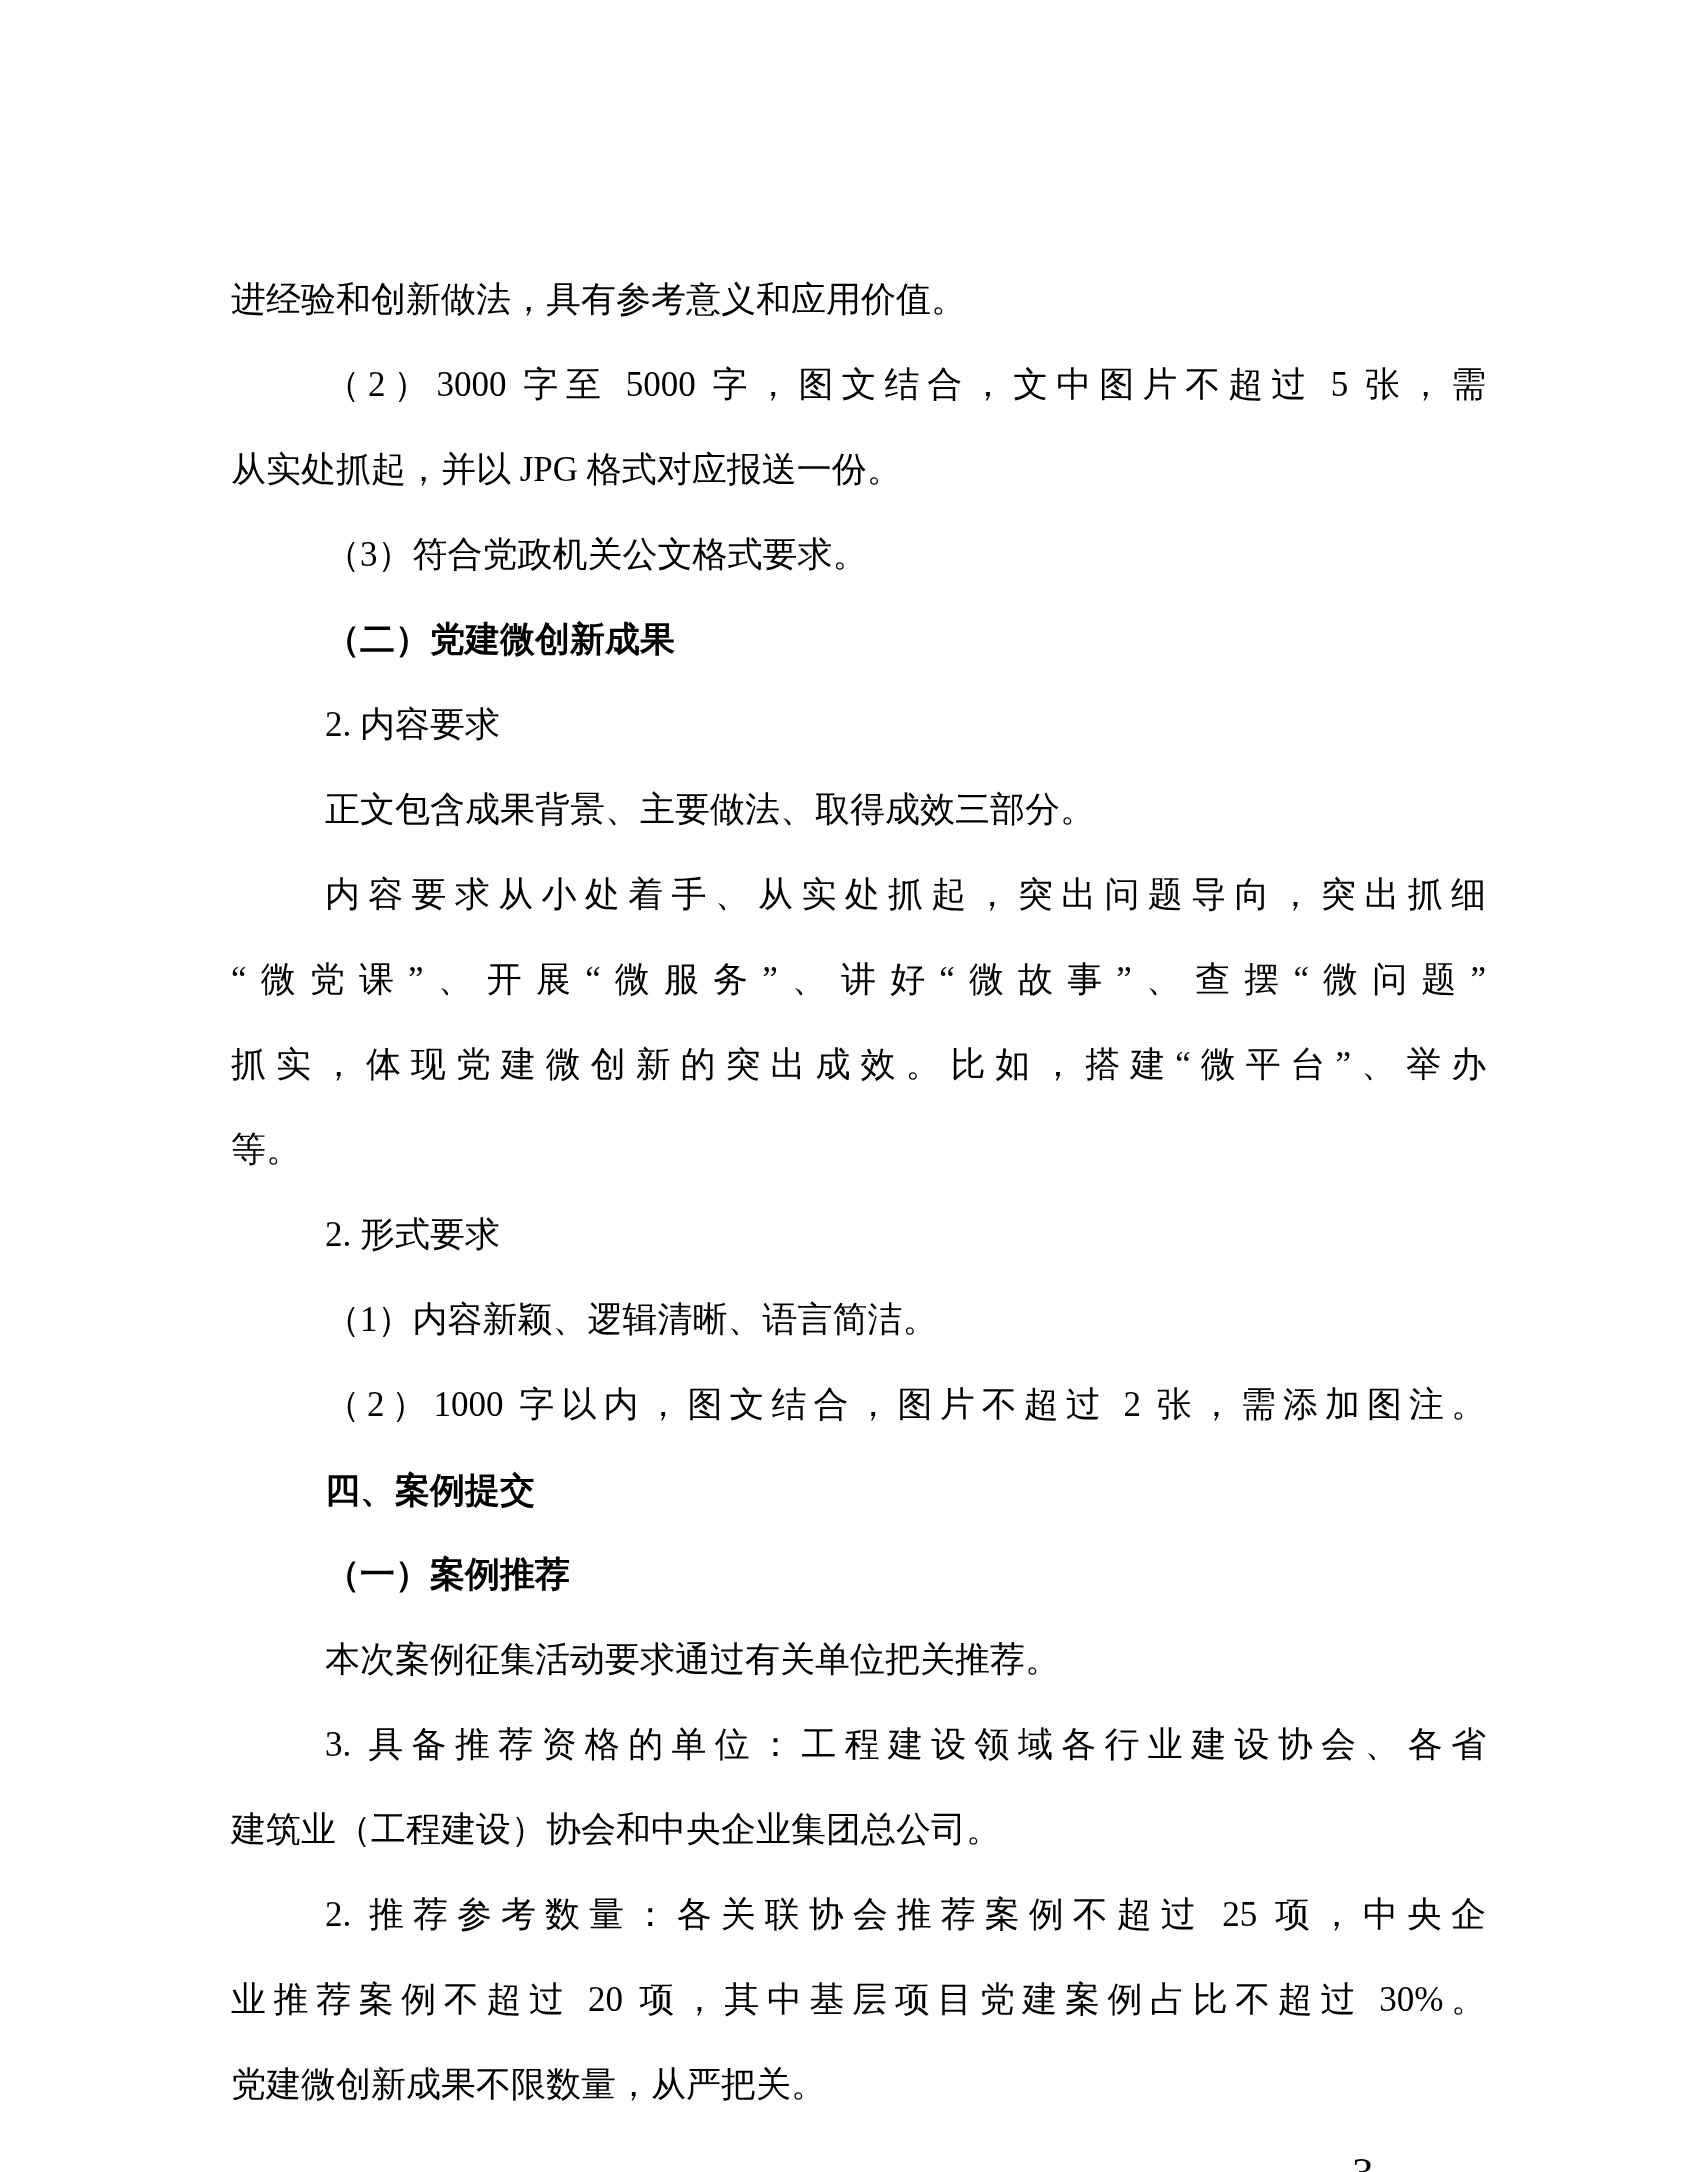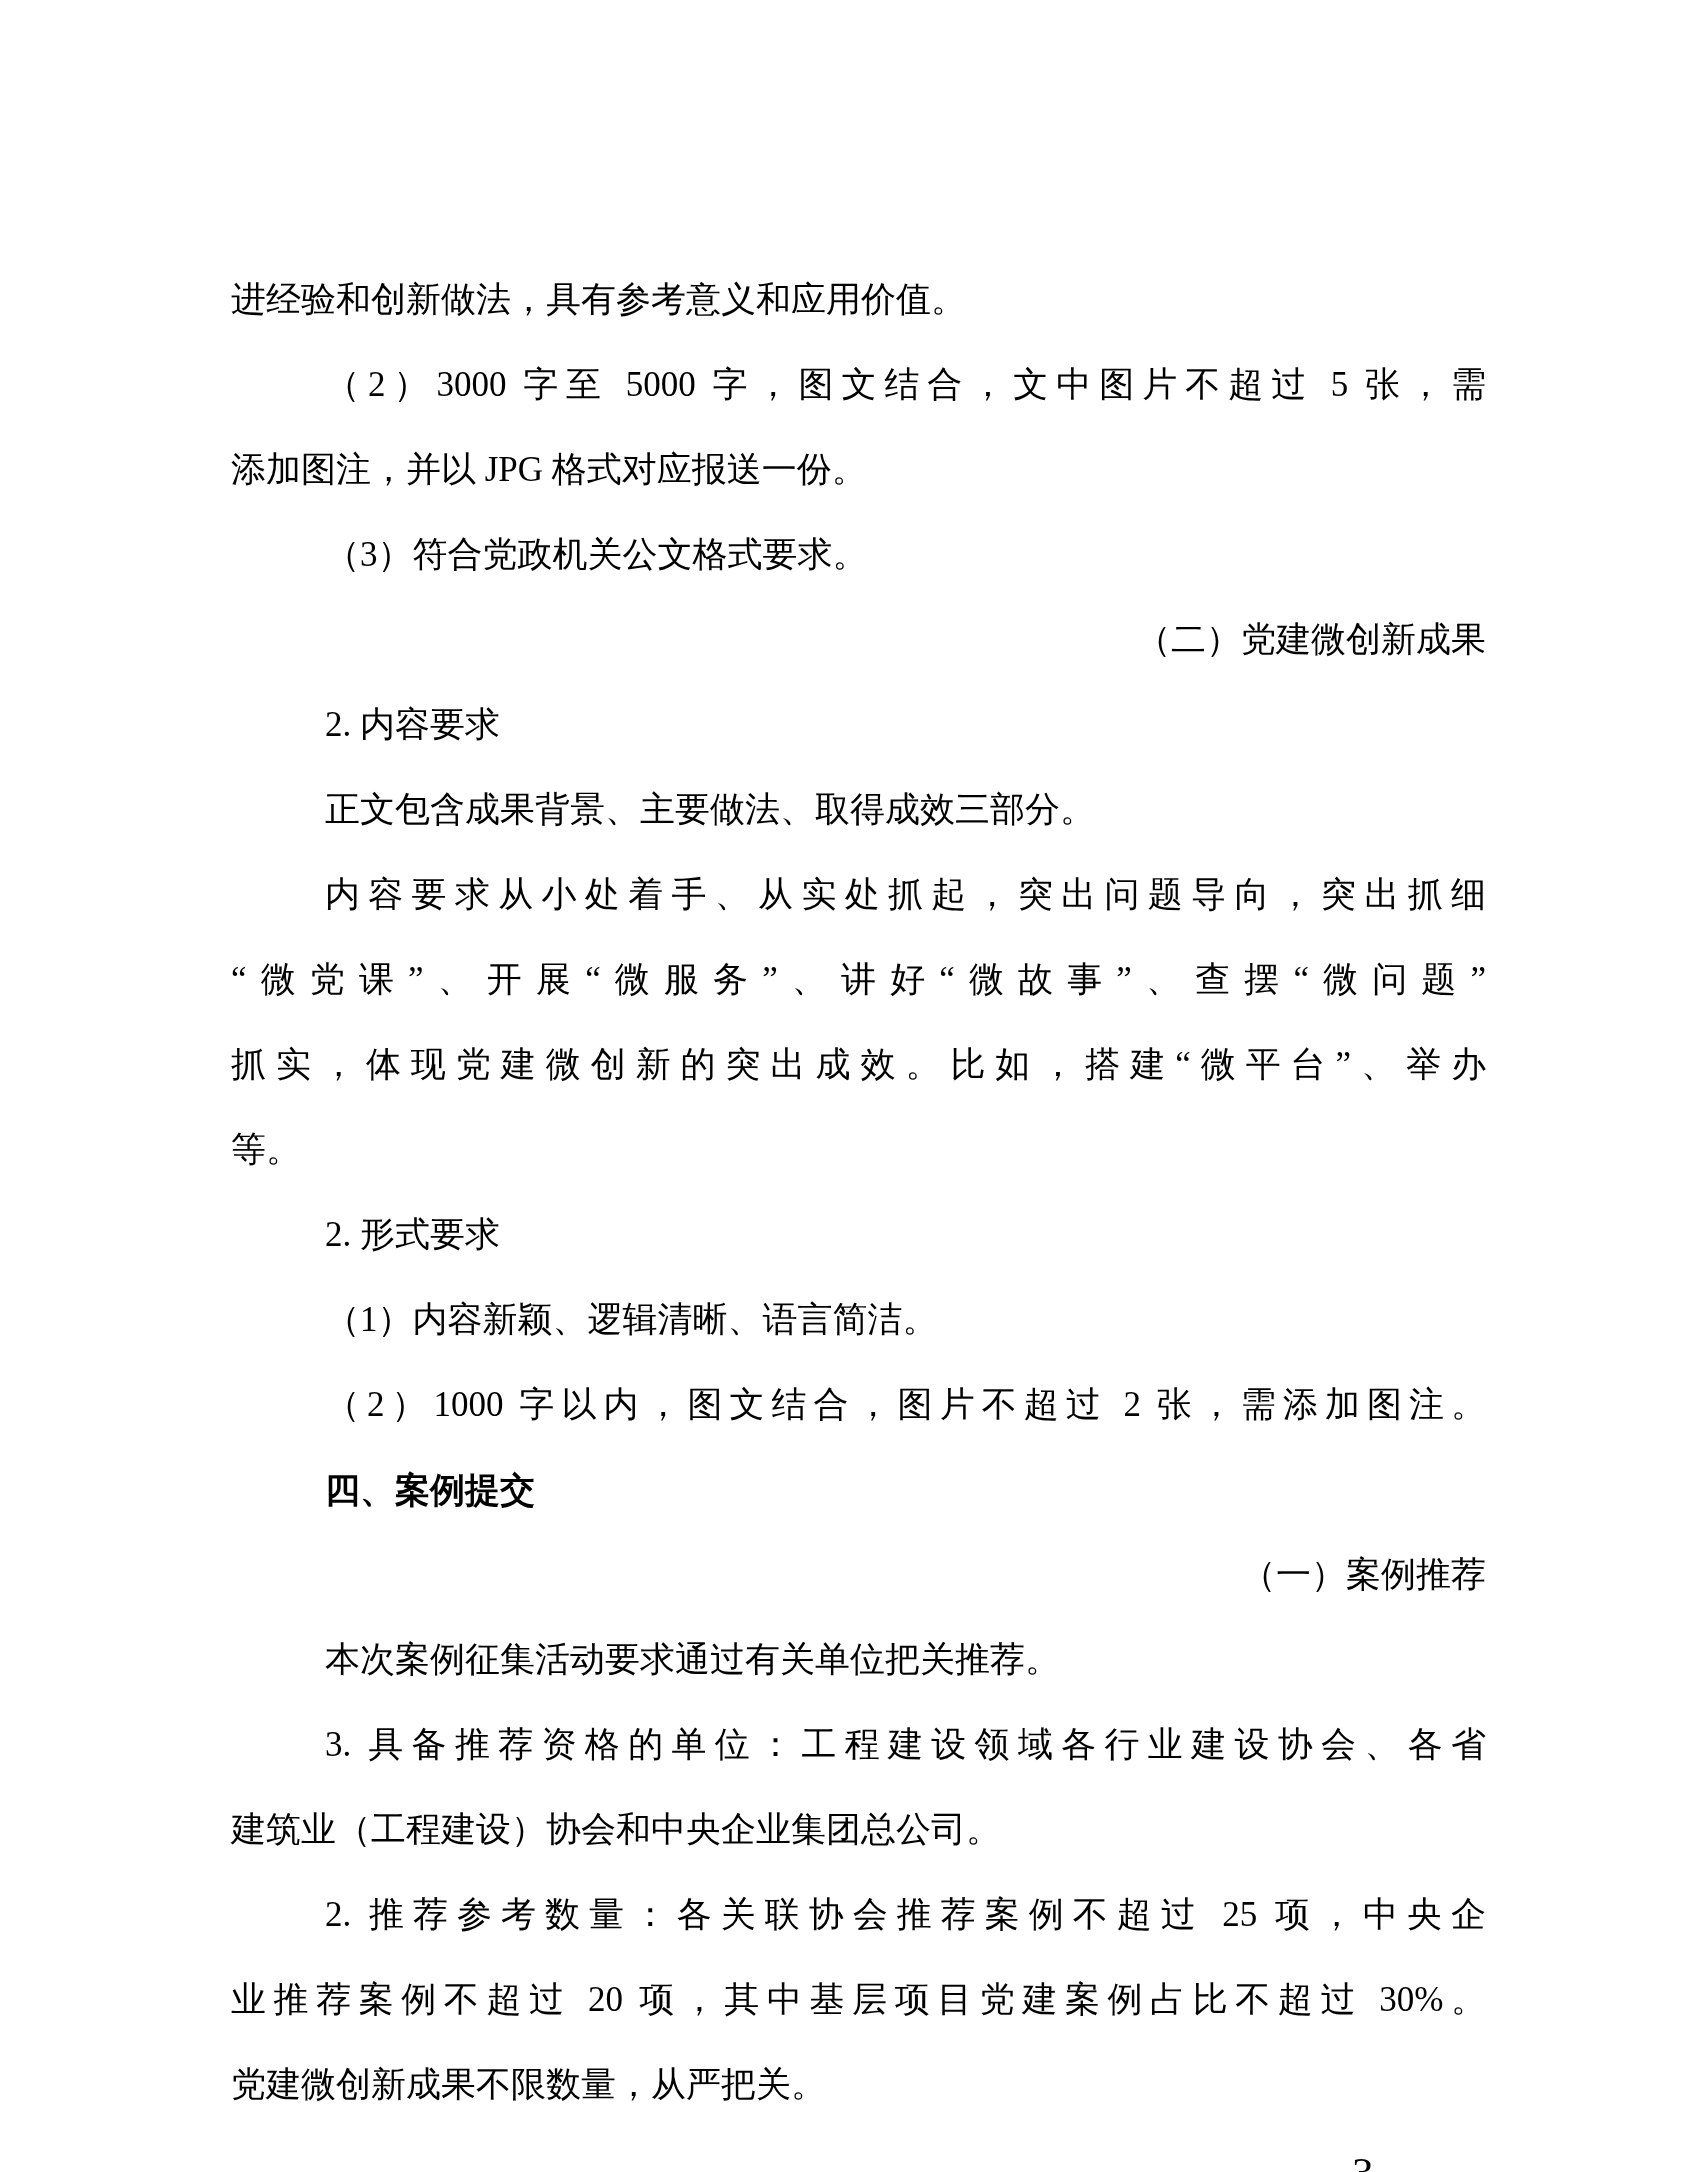--- a/index.html
+++ b/index.html
@@ -41,42 +41,41 @@
   
   .indent { text-indent: 94px; }
   
   .hei {
     font-family: "Liberation Sans", "DejaVu Sans", sans-serif;
     font-weight: bold;
   }
   
   .kai {
     font-family: "Liberation Serif", "DejaVu Serif", serif;
-    font-weight: 400;
-    text-align: right;
+    font-weight: 700;
   }
   .footer {
     position: absolute;
     top: 2147px;
     right: 268px;
     font-size: 43px;
     line-height: 52px;
     letter-spacing: 2.6px;
     white-space: nowrap;
   }
 </style>
 </head>
 <body>
 
 <div class="page">
 
   <div class="doc">
     <div class="line">进经验和创新做法，具有参考意义和应用价值。</div>
     <div class="line indent j">（2）3000 字至 5000 字，图文结合，文中图片不超过 5 张，需</div>
-    <div class="line">添加图注，并以 JPG 格式对应报送一份。</div>
+    <div class="line">从实处抓起，并以 JPG 格式对应报送一份。</div>
     <div class="line indent">（3）符合党政机关公文格式要求。</div>
     <div class="line indent kai">（二）党建微创新成果</div>
     <div class="line indent">2. 内容要求</div>
     <div class="line indent">正文包含成果背景、主要做法、取得成效三部分。</div>
     <div class="line indent j">内容要求从小处着手、从实处抓起，突出问题导向，突出抓细</div>
     <div class="line j">“微党课”、开展“微服务”、讲好“微故事”、查摆“微问题”</div>
     <div class="line j">抓实，体现党建微创新的突出成效。比如，搭建“微平台”、举办</div>
     <div class="line">等。</div>
     <div class="line indent">2. 形式要求</div>
     <div class="line indent">（1）内容新颖、逻辑清晰、语言简洁。</div>

